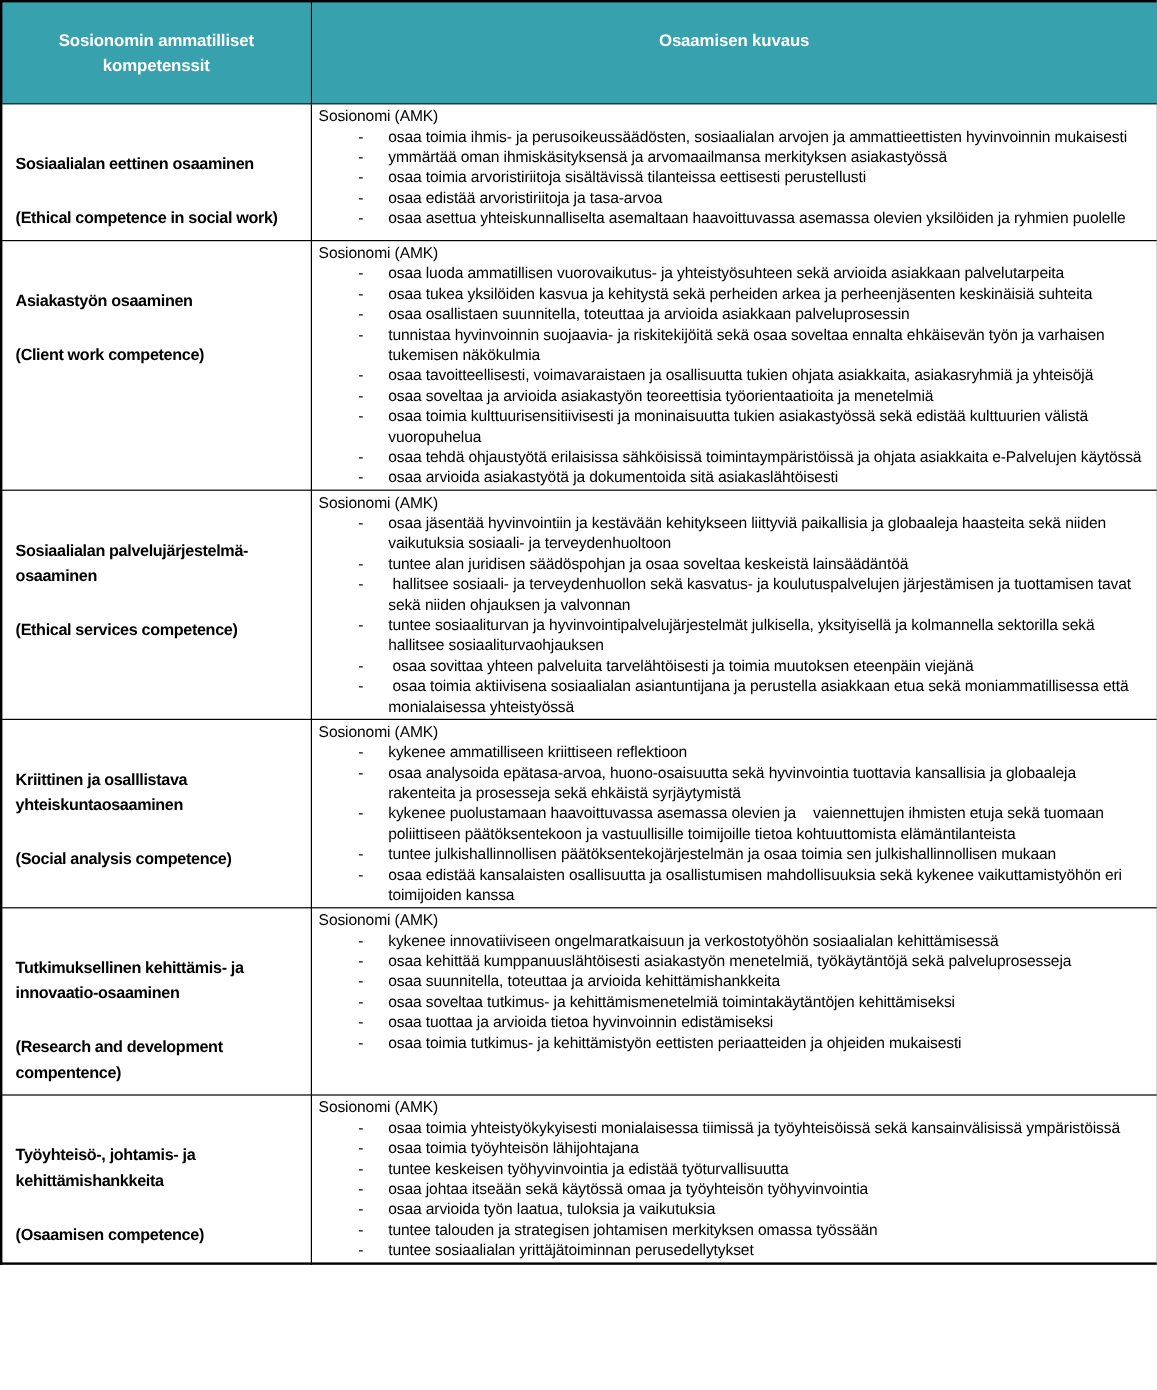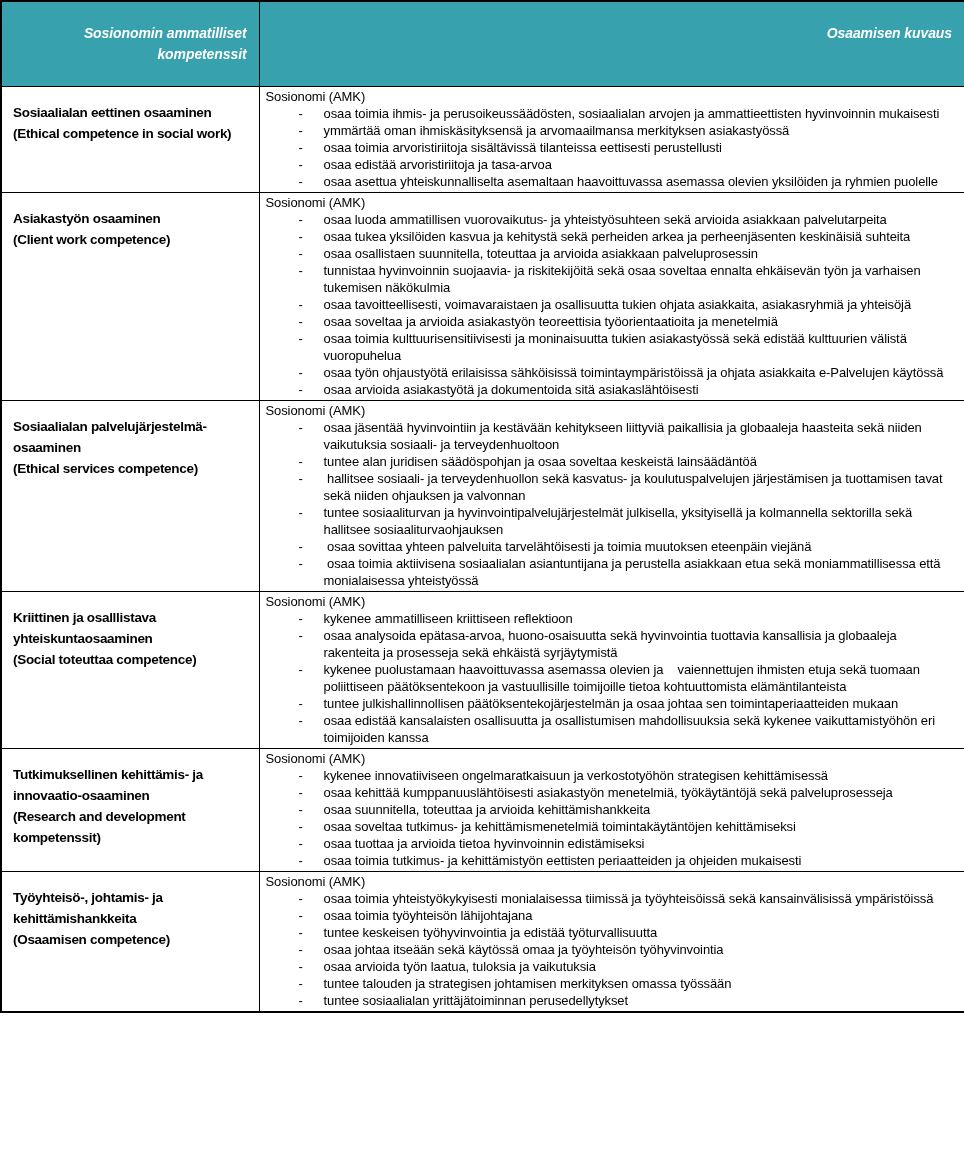--- a/index.html
+++ b/index.html
@@ -26,36 +26,35 @@
   table.ctable td {
     border: 1px solid #000000;
     vertical-align: top;
     box-sizing: border-box;
   }
   th.hcell {
     background: #38A1AE;
     color: #ffffff;
     font-size: 14px;
     font-weight: bold;
-    text-align: right;
+    text-align: center;
     height: 85px;
     padding: 21px 12px 8px 12px;
     line-height: 21px;
     letter-spacing: -0.1px;
-    font-style: italic;
   }
   td.left-cell {
     padding: 15px 8px 8px 11px;
     font-size: 13.5px;
     font-weight: bold;
     line-height: 21px;
     color: #000000;
     letter-spacing: -0.3px;
   }
-  .title-fi, .title-en { white-space: normal; }
+  .title-fi, .title-en { white-space: normal; margin-top: 24px; }
   td.desc-cell {
     padding: 1px 9px 2px 6px;
     font-size: 13px;
     line-height: 17px;
     color: #000000;
     letter-spacing: -0.1px;
   }
   .degree { line-height: 17px; }
   .bullet {
     position: relative;
@@ -105,21 +104,21 @@
           </td>
           <td class="desc-cell">
             <div class="degree">Sosionomi (AMK)</div>
             <div class="bullet"><span class="dash">-</span><span class="btext">osaa luoda ammatillisen vuorovaikutus- ja yhteistyösuhteen sekä arvioida asiakkaan palvelutarpeita</span></div>
             <div class="bullet"><span class="dash">-</span><span class="btext">osaa tukea yksilöiden kasvua ja kehitystä sekä perheiden arkea ja perheenjäsenten keskinäisiä suhteita</span></div>
             <div class="bullet"><span class="dash">-</span><span class="btext">osaa osallistaen suunnitella, toteuttaa ja arvioida asiakkaan palveluprosessin</span></div>
             <div class="bullet"><span class="dash">-</span><span class="btext">tunnistaa hyvinvoinnin suojaavia- ja riskitekijöitä sekä osaa soveltaa ennalta ehkäisevän työn ja varhaisen tukemisen näkökulmia</span></div>
             <div class="bullet"><span class="dash">-</span><span class="btext">osaa tavoitteellisesti, voimavaraistaen ja osallisuutta tukien ohjata asiakkaita, asiakasryhmiä ja yhteisöjä</span></div>
             <div class="bullet"><span class="dash">-</span><span class="btext">osaa soveltaa ja arvioida asiakastyön teoreettisia työorientaatioita ja menetelmiä</span></div>
             <div class="bullet"><span class="dash">-</span><span class="btext">osaa toimia kulttuurisensitiivisesti ja moninaisuutta tukien asiakastyössä sekä edistää kulttuurien välistä vuoropuhelua</span></div>
-            <div class="bullet"><span class="dash">-</span><span class="btext">osaa työn ohjaustyötä erilaisissa sähköisissä toimintaympäristöissä ja ohjata asiakkaita e-Palvelujen käytössä</span></div>
+            <div class="bullet"><span class="dash">-</span><span class="btext">osaa tehdä ohjaustyötä erilaisissa sähköisissä toimintaympäristöissä ja ohjata asiakkaita e-Palvelujen käytössä</span></div>
             <div class="bullet"><span class="dash">-</span><span class="btext">osaa arvioida asiakastyötä ja dokumentoida sitä asiakaslähtöisesti</span></div>
           </td>
         </tr>
         <tr>
           <td class="left-cell">
             <div class="title-fi">Sosiaalialan palvelujärjestelmä-osaaminen</div>
             <div class="title-en">(Ethical services competence)</div>
           </td>
           <td class="desc-cell">
             <div class="degree">Sosionomi (AMK)</div>
@@ -127,39 +126,39 @@
             <div class="bullet"><span class="dash">-</span><span class="btext">tuntee alan juridisen säädöspohjan ja osaa soveltaa keskeistä lainsäädäntöä</span></div>
             <div class="bullet"><span class="dash">-</span><span class="btext"> hallitsee sosiaali- ja terveydenhuollon sekä kasvatus- ja koulutuspalvelujen järjestämisen ja tuottamisen tavat sekä niiden ohjauksen ja valvonnan</span></div>
             <div class="bullet"><span class="dash">-</span><span class="btext">tuntee sosiaaliturvan ja hyvinvointipalvelujärjestelmät julkisella, yksityisellä ja kolmannella sektorilla sekä hallitsee sosiaaliturvaohjauksen</span></div>
             <div class="bullet"><span class="dash">-</span><span class="btext"> osaa sovittaa yhteen palveluita tarvelähtöisesti ja toimia muutoksen eteenpäin viejänä</span></div>
             <div class="bullet"><span class="dash">-</span><span class="btext"> osaa toimia aktiivisena sosiaalialan asiantuntijana ja perustella asiakkaan etua sekä moniammatillisessa että monialaisessa yhteistyössä</span></div>
           </td>
         </tr>
         <tr>
           <td class="left-cell">
             <div class="title-fi">Kriittinen ja osalllistava yhteiskuntaosaaminen</div>
-            <div class="title-en">(Social toteuttaa competence)</div>
+            <div class="title-en">(Social analysis competence)</div>
           </td>
           <td class="desc-cell">
             <div class="degree">Sosionomi (AMK)</div>
             <div class="bullet"><span class="dash">-</span><span class="btext">kykenee ammatilliseen kriittiseen reflektioon</span></div>
             <div class="bullet"><span class="dash">-</span><span class="btext">osaa analysoida epätasa-arvoa, huono-osaisuutta sekä hyvinvointia tuottavia kansallisia ja globaaleja rakenteita ja prosesseja sekä ehkäistä syrjäytymistä</span></div>
             <div class="bullet"><span class="dash">-</span><span class="btext">kykenee puolustamaan haavoittuvassa asemassa olevien ja    vaiennettujen ihmisten etuja sekä tuomaan poliittiseen päätöksentekoon ja vastuullisille toimijoille tietoa kohtuuttomista elämäntilanteista</span></div>
-            <div class="bullet"><span class="dash">-</span><span class="btext">tuntee julkishallinnollisen päätöksentekojärjestelmän ja osaa johtaa sen toimintaperiaatteiden mukaan</span></div>
+            <div class="bullet"><span class="dash">-</span><span class="btext">tuntee julkishallinnollisen päätöksentekojärjestelmän ja osaa toimia sen julkishallinnollisen mukaan</span></div>
             <div class="bullet"><span class="dash">-</span><span class="btext">osaa edistää kansalaisten osallisuutta ja osallistumisen mahdollisuuksia sekä kykenee vaikuttamistyöhön eri toimijoiden kanssa</span></div>
           </td>
         </tr>
         <tr>
           <td class="left-cell">
             <div class="title-fi">Tutkimuksellinen kehittämis- ja innovaatio-osaaminen</div>
-            <div class="title-en">(Research and development kompetenssit)</div>
+            <div class="title-en">(Research and development compentence)</div>
           </td>
           <td class="desc-cell">
             <div class="degree">Sosionomi (AMK)</div>
-            <div class="bullet"><span class="dash">-</span><span class="btext">kykenee innovatiiviseen ongelmaratkaisuun ja verkostotyöhön strategisen kehittämisessä</span></div>
+            <div class="bullet"><span class="dash">-</span><span class="btext">kykenee innovatiiviseen ongelmaratkaisuun ja verkostotyöhön sosiaalialan kehittämisessä</span></div>
             <div class="bullet"><span class="dash">-</span><span class="btext">osaa kehittää kumppanuuslähtöisesti asiakastyön menetelmiä, työkäytäntöjä sekä palveluprosesseja</span></div>
             <div class="bullet"><span class="dash">-</span><span class="btext">osaa suunnitella, toteuttaa ja arvioida kehittämishankkeita</span></div>
             <div class="bullet"><span class="dash">-</span><span class="btext">osaa soveltaa tutkimus- ja kehittämismenetelmiä toimintakäytäntöjen kehittämiseksi</span></div>
             <div class="bullet"><span class="dash">-</span><span class="btext">osaa tuottaa ja arvioida tietoa hyvinvoinnin edistämiseksi</span></div>
             <div class="bullet"><span class="dash">-</span><span class="btext">osaa toimia tutkimus- ja kehittämistyön eettisten periaatteiden ja ohjeiden mukaisesti</span></div>
           </td>
         </tr>
         <tr>
           <td class="left-cell">
             <div class="title-fi">Työyhteisö-, johtamis- ja kehittämishankkeita</div>

